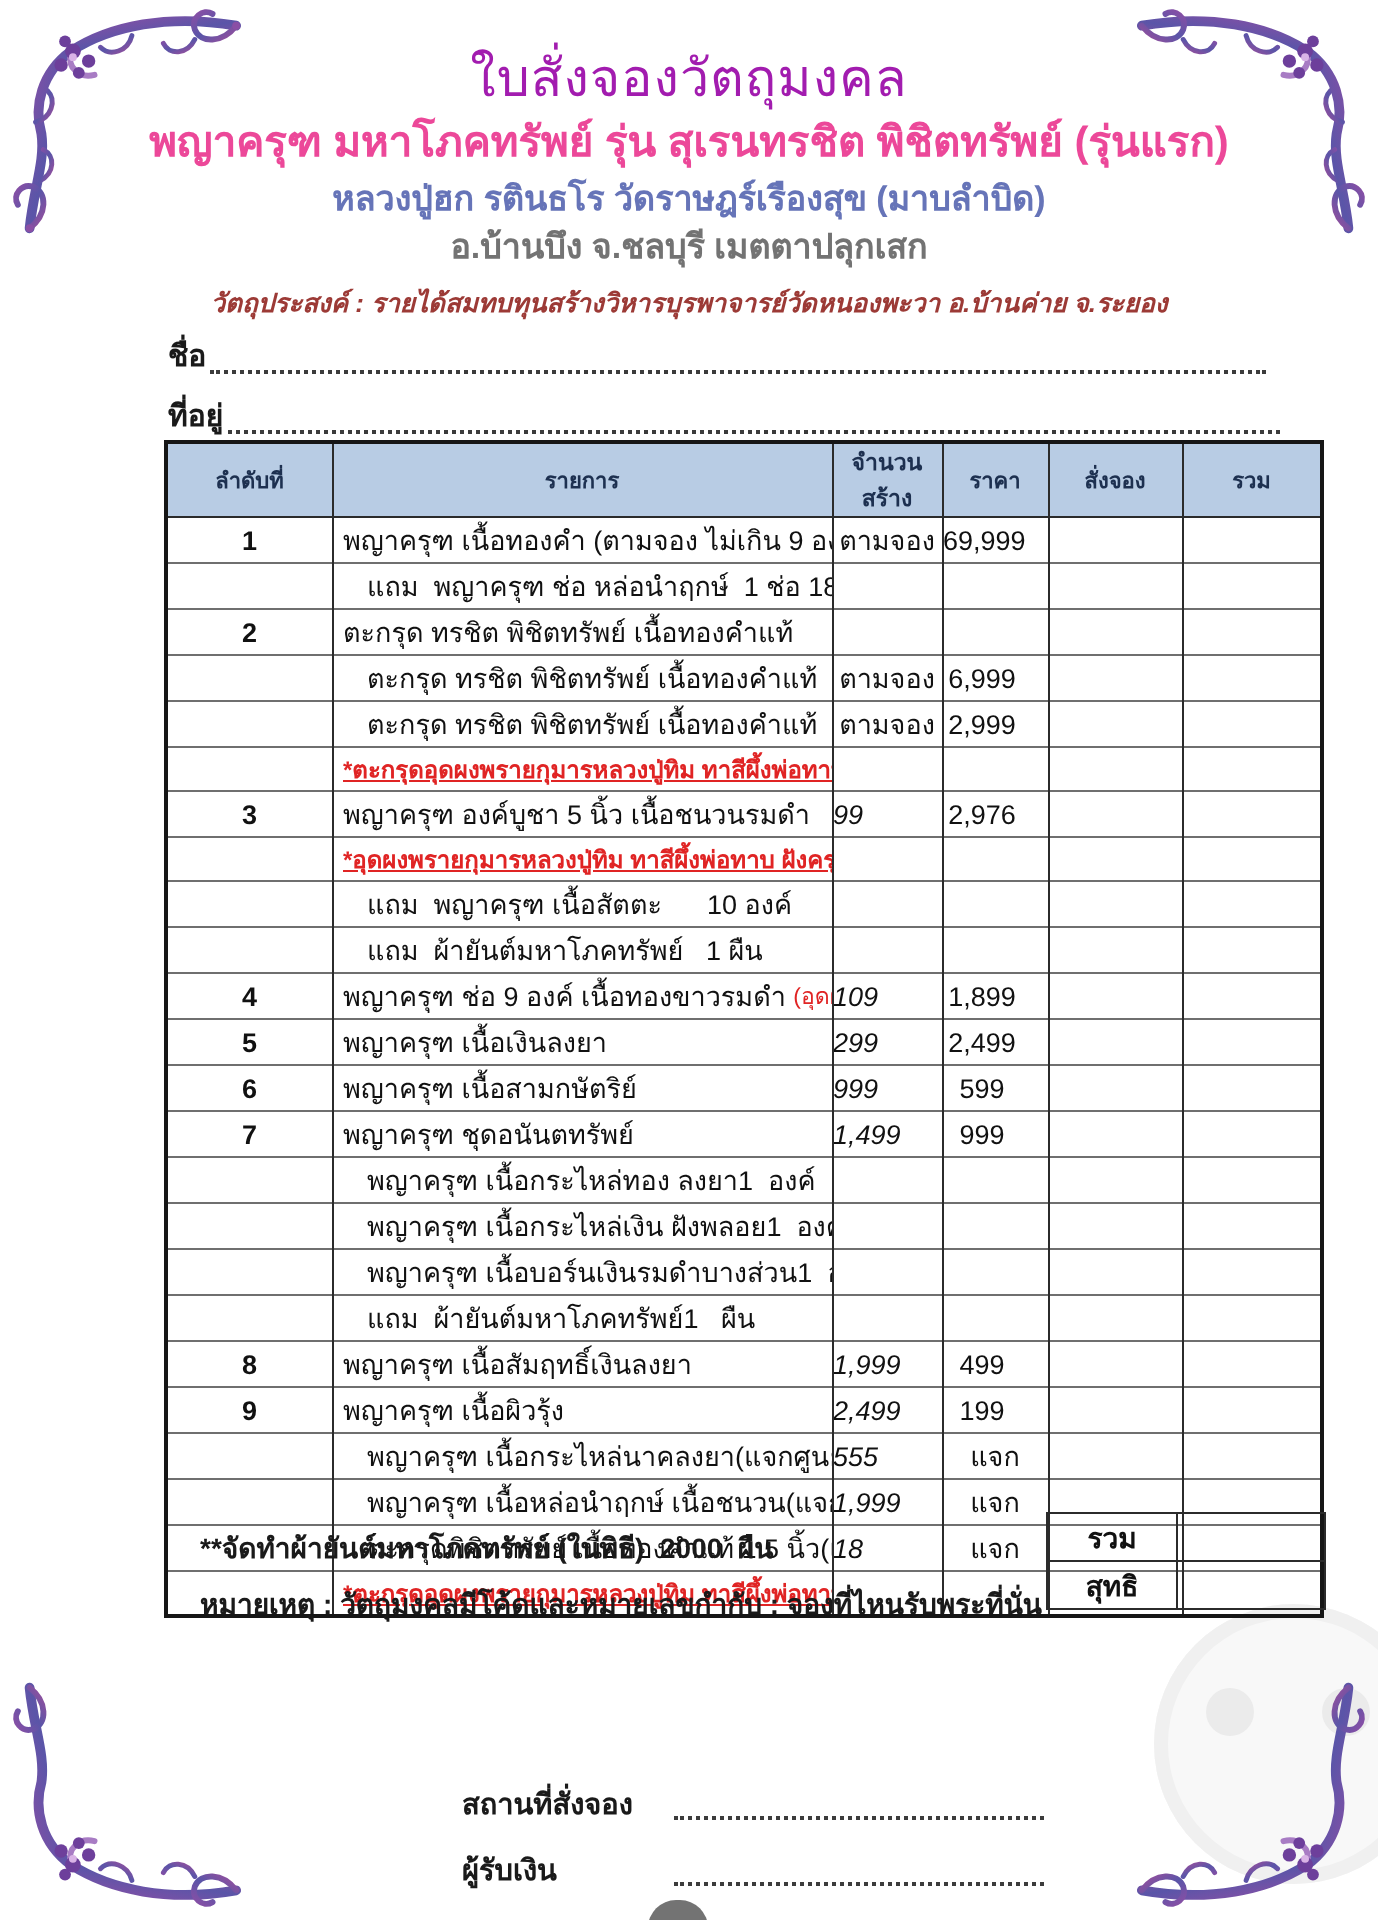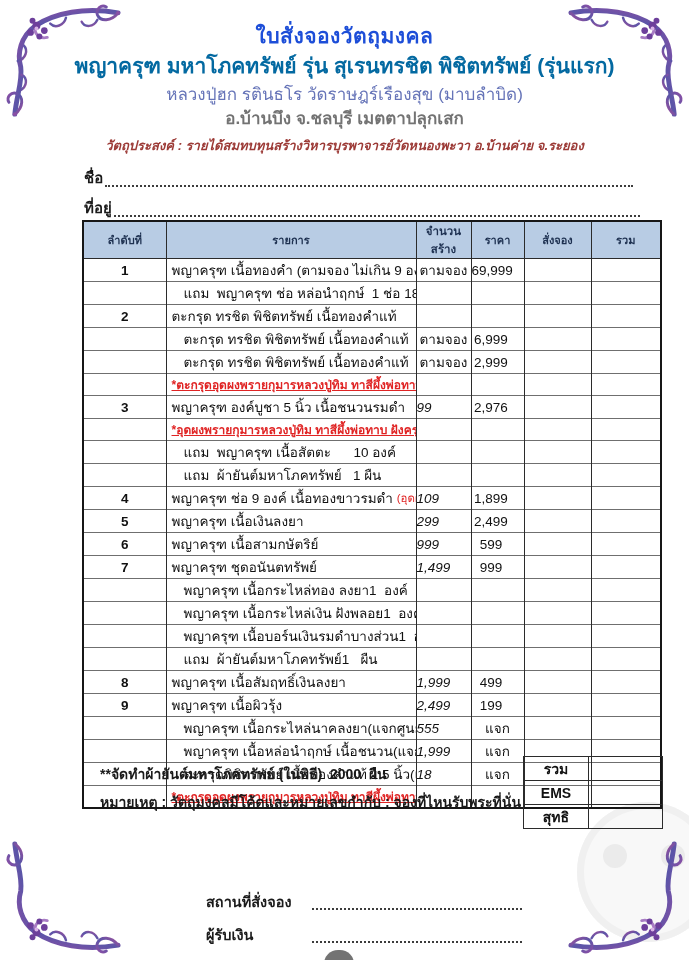--- a/index.html
+++ b/index.html
@@ -21,23 +21,23 @@
   }
   .wm-dot{position:absolute; width:24px; height:24px; border-radius:50%; background:#ebebeb;}
   .wm-dot.d1{left:26px; top:42px;}
   .wm-dot.d2{left:84px; top:42px;}
   .bottom-notch{
     position:absolute; left:324px; bottom:-6px; width:30px; height:16px;
     background:#5a5a5a; border-radius:14px 14px 0 0; opacity:.85;
   }
   
   .titles{position:absolute; top:24px; left:0; right:0; text-align:center; line-height:1.18;}
-  .t1{font-size:21px; font-weight:bold; color:#1d4ed8; letter-spacing:.5px;}
-  .t2{font-size:21px; font-weight:bold; color:#0369a1; margin-top:5px;}
-  .t3{font-size:17px; font-weight:normal; color:#6674b8; margin-top:6px;}
+  .t1{font-size:26px; font-weight:normal; color:#a21caf; letter-spacing:.5px;}
+  .t2{font-size:21px; font-weight:bold; color:#ec4899; margin-top:5px;}
+  .t3{font-size:17px; font-weight:bold; color:#6674b8; margin-top:6px;}
   .t4{font-size:17px; font-weight:bold; color:#737373; margin-top:4px;}
   .t5{font-size:13px; font-weight:bold; font-style:italic; color:#9c3a36; margin-top:9px;}
   
   .fill-line{position:absolute; display:flex; align-items:flex-end; font-size:15px; font-weight:bold; color:#1a1a1a;}
   .fill-line .lbl{white-space:pre;}
   .dotline{flex:1; border-bottom:2px dotted #3c3c3c; margin:0 0 3px 2px; height:14px;}
   .line-name{top:166px; left:84px; width:549px;}
   .line-addr{top:196px; left:84px; width:556px;}
   
   table.order{
@@ -71,21 +71,21 @@
   .fn2{top:791px;}
   table.summary{
     position:absolute; top:756px; left:523px; width:137px;
     border-collapse:collapse; table-layout:fixed; border:1.5px solid #161616;
   }
   table.summary td{border:1px solid #2b2b2b; height:23px; font-size:14px; font-weight:bold; padding:0;}
   table.summary td.s-lbl{text-align:center; width:64px;}
   table.summary td.s-val{width:73px;}
   
   .sig{position:absolute; display:flex; align-items:flex-end; font-size:14.5px; font-weight:bold; color:#1a1a1a;}
-  .sig .lbl{width:104px; white-space:pre;}
+  .sig .lbl{width:104px; white-space:pre;margin-left:25px;}
   .sig .dotline{border-bottom:2px dotted #3c3c3c;}
   .sig1{top:890px; left:206px; width:316px;}
   .sig2{top:923px; left:206px; width:316px;}
 </style>
 </head>
 <body>
 
 <div class="page">
 
   <div class="wm-circle">
@@ -468,24 +468,20 @@
   <div class="fn fn1">**จัดทำผ้ายันต์มหาโภคทรัพย์ (ในพิธี)  2000  ผืน</div>
   <div class="fn fn2">หมายเหตุ : วัตถุมงคลมีโค้ดและหมายเลขกำกับ : จองที่ไหนรับพระที่นั่น</div>
 
   <table class="summary">
     <tbody>
         <tr>
       <td class="s-lbl">รวม</td>
       <td class="s-val"></td>
     </tr>
     <tr>
-      <td class="s-lbl">EMS</td>
-      <td class="s-val"></td>
-    </tr>
-    <tr>
       <td class="s-lbl">สุทธิ</td>
       <td class="s-val"></td>
     </tr>
   </tbody>
     </table>
 
   <div class="sig sig1">
     <span class="lbl">สถานที่สั่งจอง</span>
     <span class="dotline"></span>
   </div>

